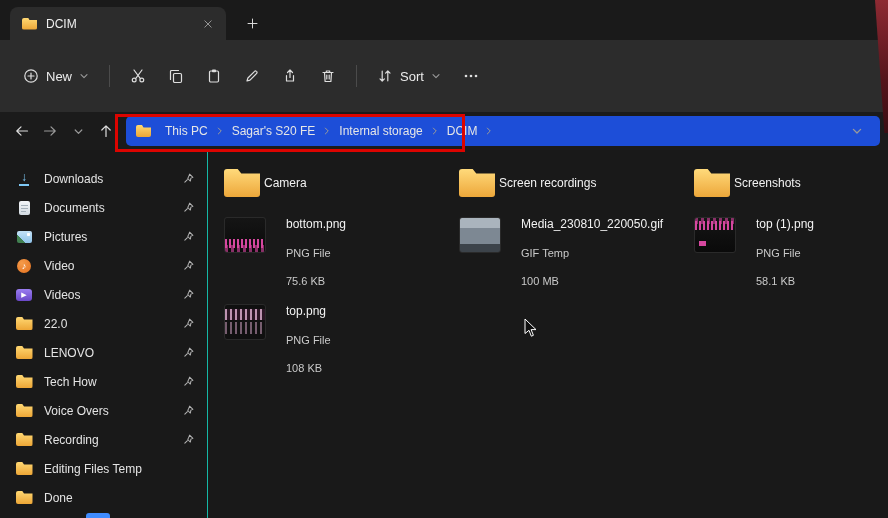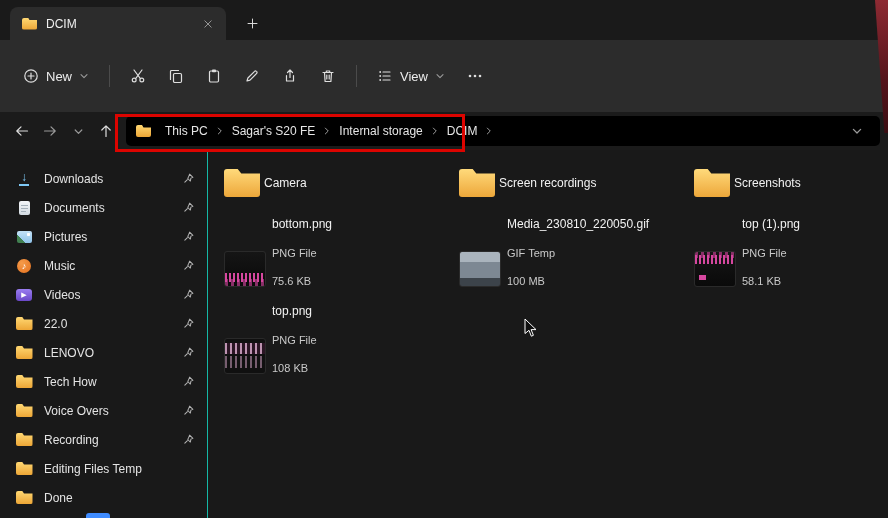--- a/index.html
+++ b/index.html
@@ -23,39 +23,39 @@
 
   
   .toolbar{height:48px;background:#2c2c2c;display:flex;align-items:center;padding:12px 12px}
   .tbtn{display:flex;align-items:center;gap:7px;padding:0 11px;height:34px;border-radius:5px;font-size:13px;color:#ececec}
   .ibtn{width:38px;height:34px;display:flex;align-items:center;justify-content:center;border-radius:5px}
   .tdiv{width:1px;height:22px;background:#4b4b4b;margin:0 9px}
 
   
   .navbar{height:38px;background:#1b1b1b;display:flex;align-items:center;padding:0 8px;position:relative}
   .nbtn{width:28px;height:28px;display:flex;align-items:center;justify-content:center;border-radius:5px;flex:none}
-  .addr{flex:1;height:30px;margin-left:6px;background:#000000;border-radius:5px;display:flex;align-items:center;
+  .addr{flex:1;height:30px;margin-left:6px;background:#1d4ed8;border-radius:5px;display:flex;align-items:center;
         padding:0 10px;gap:9px;min-width:0}
   .crumbs{display:flex;align-items:center;gap:1px;white-space:nowrap}
   .crumb{font-size:12px;padding:2px 5px;border-radius:3px;color:#e6e6e6}
   .crumb-sep{display:flex;align-items:center;margin:0 1px}
   .addr-chevron{margin-left:auto;width:26px;height:26px;display:flex;align-items:center;justify-content:center;border-radius:4px}
   .red-box{position:absolute;left:115px;top:2px;width:344px;height:32px;border:3px solid #dc0400;z-index:6;pointer-events:none}
 
   
   .main{display:flex;height:392px}
   .sidebar{width:208px;flex:none;border-right:1px solid #14b8a6;padding-top:14px;box-sizing:border-box;overflow:hidden}
   .side-item{height:29px;display:flex;align-items:center;gap:11px;margin:0 5px;padding:0 8px 0 10px;border-radius:4px}
   .side-label{font-size:12px;color:#e4e4e4;white-space:nowrap;overflow:hidden}
   .pin{margin-left:auto;opacity:.9;flex:none}
 
   .content{flex:1;padding:16px 0 0 16px;display:grid;grid-template-columns:repeat(3,235px);
            grid-auto-rows:min-content;row-gap:17px;align-content:start}
   .tile{display:flex;gap:4px;align-items:center;min-height:34px;padding-right:8px}
-  .tile.file{align-items:flex-end;gap:6px}
+  .tile.file{align-items:flex-start;gap:20px}
   .tile-name{font-size:12px;color:#f2f2f2;line-height:14px;word-break:break-all}
   .tile-type,.tile-size{font-size:11px;color:#c9c9c9;margin-top:16px;line-height:12px}
 
   
   .s-icon{width:18px;height:16px;flex:none;display:flex;align-items:center;justify-content:center;position:relative}
   .folder-icon::before{content:"";width:17px;height:13px;border-radius:2px;
       background:linear-gradient(#ffd873,#eda636);
       clip-path:polygon(0 0,40% 0,50% 20%,100% 20%,100% 100%,0 100%)}
   .downloads-icon::before{content:"↓";color:#7ec8f5;font-size:12px;font-weight:700;line-height:1;
       border-bottom:2px solid #7ec8f5;padding:0 2px 1px 2px}
@@ -172,26 +172,23 @@
       </svg>
   </span>
   <span class="ibtn">
     <svg width="16" height="16" viewBox="0 0 16 16">
         <path class="stroke" d="M3 4.5h10M6.3 4.5V3h3.4v1.5M4.5 4.5l.6 9h5.8l.6-9M6.8 7v4M9.2 7v4"></path>
       </svg>
   </span>
   <span class="tdiv"></span>
   <div class="tbtn">
     <svg width="16" height="16" viewBox="0 0 16 16">
-        <circle cx="3.2" cy="4" r="0.9" fill="#dedede"></circle>
-        <circle cx="3.2" cy="8" r="0.9" fill="#dedede"></circle>
-        <circle cx="3.2" cy="12" r="0.9" fill="#dedede"></circle>
-        <path class="stroke" d="M6 4h7M6 8h7M6 12h7"></path>
-      </svg>
-    <span>View</span>
+        <path class="stroke" d="M5.2 3.2v9.4M3 10.8l2.2 2.2 2.2-2.2M10.8 12.8V3.4M8.6 5.2 10.8 3l2.2 2.2"></path>
+      </svg>
+    <span>Sort</span>
     <svg width="10" height="10" viewBox="0 0 11 11">
         <path class="stroke-dim" d="M2.2 4 5.5 7.3 8.8 4"></path>
       </svg>
   </div>
   <span class="ibtn">
     <svg width="16" height="16" viewBox="0 0 16 16">
         <circle cx="3" cy="8" r="1.3" fill="#dedede"></circle>
         <circle cx="8" cy="8" r="1.3" fill="#dedede"></circle>
         <circle cx="13" cy="8" r="1.3" fill="#dedede"></circle>
       </svg>
@@ -292,21 +289,21 @@
         <span class="pin">
           <svg width="11" height="11" viewBox="0 0 12 12">
             <path d="M7.2 1.2 10.8 4.8 8.6 5.6 8 8.8 5.2 6 6.4 3.4z" fill="none" stroke="#c3c3c3" stroke-width="1.1" stroke-linejoin="round"></path>
             <path d="M4.8 7.2 2 10" stroke="#c3c3c3" stroke-width="1.1" stroke-linecap="round"></path>
           </svg>
         </span>
       </div>
 
       <div class="side-item">
         <span class="s-icon music-icon"></span>
-        <span class="side-label">Music</span>
+        <span class="side-label">Video</span>
         <span class="pin">
           <svg width="11" height="11" viewBox="0 0 12 12">
             <path d="M7.2 1.2 10.8 4.8 8.6 5.6 8 8.8 5.2 6 6.4 3.4z" fill="none" stroke="#c3c3c3" stroke-width="1.1" stroke-linejoin="round"></path>
             <path d="M4.8 7.2 2 10" stroke="#c3c3c3" stroke-width="1.1" stroke-linecap="round"></path>
           </svg>
         </span>
       </div>
 
       <div class="side-item">
         <span class="s-icon videos-icon"></span>

